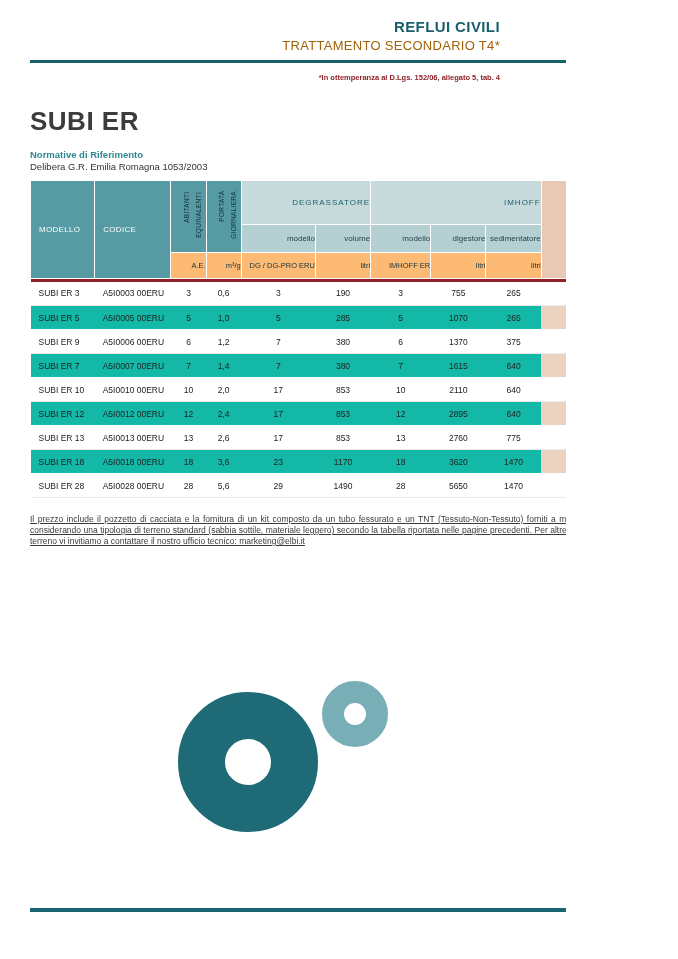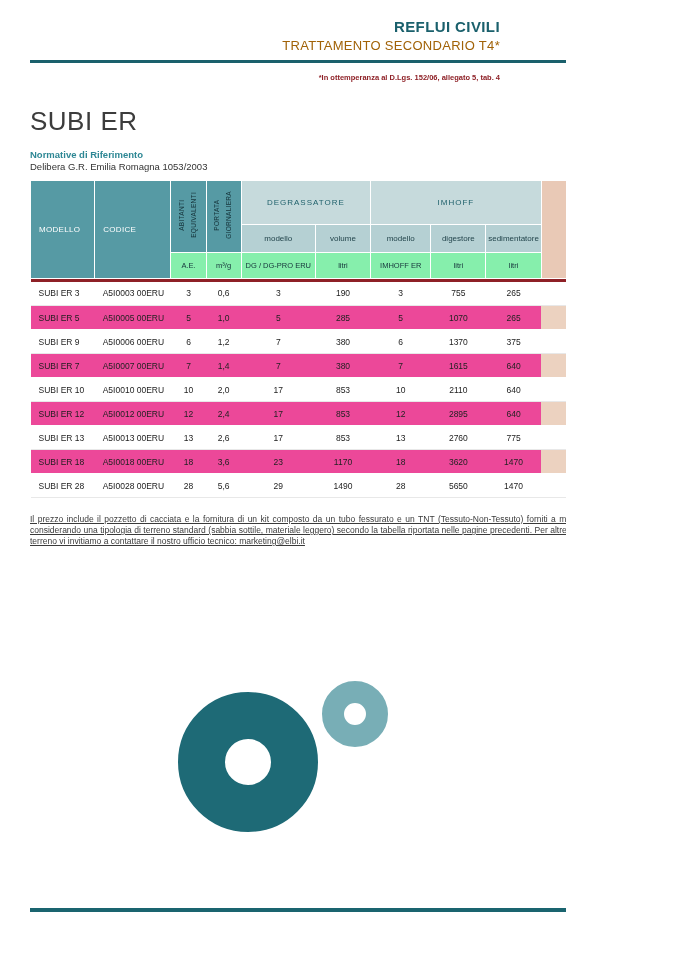--- a/index.html
+++ b/index.html
@@ -29,63 +29,63 @@
     background: #1a606c;
   }
   .compliance-note {
     position: absolute; top: 73px; right: 66px;
     font-size: 7.5px; font-weight: bold; color: #8e2026; text-align: right; margin-left: 17px;
   }
 
   
   .product-title {
     position: absolute; top: 106px; left: 30px;
-    font-size: 26px; font-weight: normal; color: #3c3c3c; letter-spacing: 0.5px;
+    font-size: 26px; font-weight: bold; color: #3c3c3c; letter-spacing: 0.5px;
   }
   .normative-label {
     position: absolute; top: 149px; left: 30px;
     font-size: 9.5px; font-weight: bold; color: #2d8794;
   }
   .normative-value {
     position: absolute; top: 161px; left: 30px;
     font-size: 9.5px; color: #333333;
   }
 
   
   .table-wrap { position: absolute; top: 180px; left: 30px; width: 582px; }
   table { border-collapse: collapse; table-layout: fixed; width: 582px; }
-  thead th { border: 1px solid #ffffff; font-weight: normal; vertical-align: middle; text-align: center; }
+  thead th { border: 1px solid #ffffff; font-weight: normal; vertical-align: middle; text-align: right; }
   .h1 { height: 44px; }
   .h2 { height: 28px; }
   .h3 { height: 26px; }
 
   .th-teal  { background: #569aa4; color: #ffffff; }
   .th-left  { text-align: left; padding-left: 8px; font-size: 8px; letter-spacing: 0.3px; }
   .th-rot   { background: #569aa4; }
   .th-group { background: #c6dadc; color: #1d5f6a; font-size: 8px; letter-spacing: 1px; }
   .th-sub   { background: #b5d0d3; color: #23454c; font-size: 8px; }
-  .th-units { background: #86efac; color: #15333a; font-size: 7.5px; }
+  .th-units { background: #fdba74; color: #15333a; font-size: 7.5px; }
   .th-note  { background: #e9c9b6; color: #8e2026; }
 
   .vert {
     writing-mode: vertical-rl;
     transform: rotate(180deg);
     white-space: pre-line;
     display: inline-block;
     font-size: 8px;
   }
   .vert-sm { font-size: 6.5px; line-height: 1.9; color: #15333a; letter-spacing: 0.3px; }
 
   .rule-row td { height: 3px; background: #8e2026; border: none; padding: 0; }
 
   tbody td { height: 24px; font-size: 8.5px; color: #222222; text-align: center; vertical-align: middle; }
   .td-modello { font-weight: normal; text-align: left; padding-left: 8px; color: #1d1d1d; margin-left: 37px; }
   .td-codice  { text-align: left; padding-left: 8px; }
   .row-plain td { background: #ffffff; border-bottom: 1px solid #e8e8e8; }
-  .row-alt td   { background: #ec4899; border-bottom: 1px solid #ffffff; }
+  .row-alt td   { background: #14b8a6; border-bottom: 1px solid #ffffff; }
   .row-alt td.td-note { background: #ecd2c0; }
 
   
   .footer-note {
     position: absolute; top: 514px; left: 30px; width: 580px;
     font-size: 8.5px; color: #3a3a3a; line-height: 1.3; text-align: justify; text-decoration: underline;
   }
 
   
   .donut-large {

